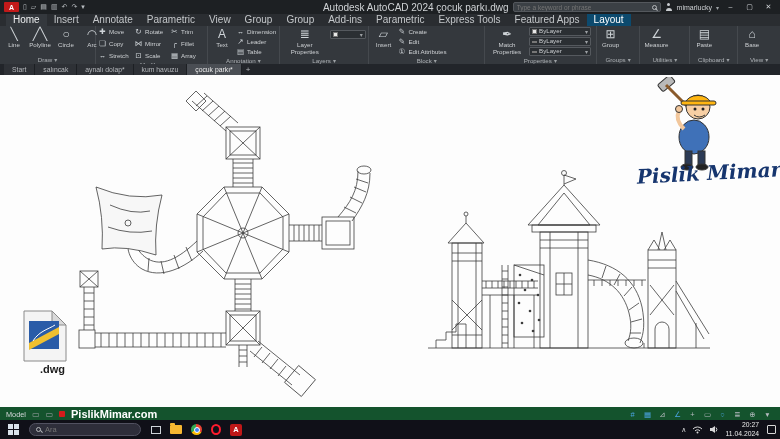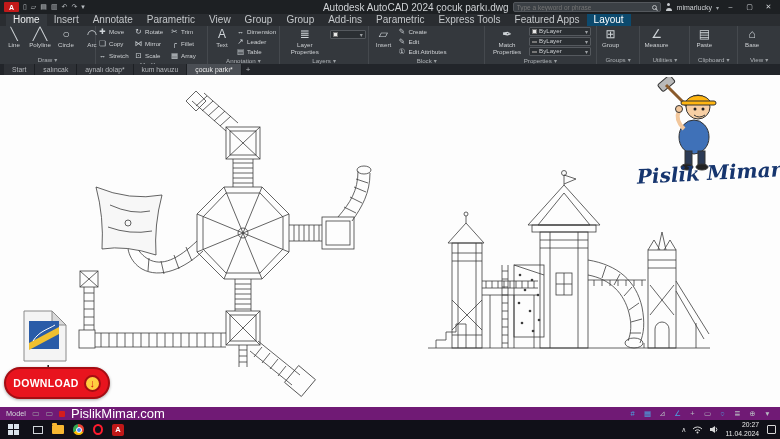--- a/index.html
+++ b/index.html
@@ -49,26 +49,26 @@
   .dtab.active{background:#4a4e54;color:#ececec}
   .dplus{width:13px;text-align:center;font-size:8px;color:#b6b9bd;line-height:11px}
   
   .canvas{left:0;top:75px;width:780px;height:332px;background:#fdfdfd}
   .wm-text{left:634px;top:86px;width:150px;font-family:"DejaVu Serif",serif;font-style:italic;font-weight:bold;font-size:20px;color:#16356e;transform:rotate(-3deg);text-align:center}
   .dwg-label{left:40px;top:288px;font-size:11px;font-weight:bold;color:#1b1b1b}
   .dlbtn{left:4px;top:292px;width:106px;height:32px;background:#e8141e;border:2px solid #a50d13;border-radius:17px;display:flex;align-items:center;justify-content:center;gap:5px;box-shadow:0 1px 3px rgba(0,0,0,.35)}
   .dlbtn .txt{color:#fff;font-weight:bold;font-size:10.5px;letter-spacing:.3px}
   .dlcirc{width:17px;height:17px;border-radius:50%;background:#ffcf3f;border:2px solid #a50d13;color:#d01017;font-size:11px;font-weight:bold;display:flex;align-items:center;justify-content:center;line-height:1}
   
-  .statusbar{left:0;top:407px;width:780px;height:13px;background:#701a75;display:flex;align-items:center;padding:0 6px;color:#cfcfcf}
+  .statusbar{left:0;top:407px;width:780px;height:13px;background:#14532d;display:flex;align-items:flex-end;padding:0 6px;color:#cfcfcf}
   .sb-left{display:flex;align-items:center;gap:6px}
   .sb-model{font-size:7.3px;color:#d4d7da}
   .sheet{font-size:8px;color:#9fa3a8}
   .sitedot{width:6px;height:6px;background:#d41c1c;border-radius:1px}
-  .sb-site{font-size:13px;font-weight:normal;color:#fff}
+  .sb-site{font-size:11px;font-weight:bold;color:#fff}
   .sb-right{margin-left:auto;display:flex;align-items:center;gap:2px}
   .sbi{font-size:7.5px;color:#b7bcc1;width:13px;height:11px;display:flex;align-items:center;justify-content:center}
   .sbi.on{color:#4aa3e0}
   
   .taskbar{left:0;top:420px;width:780px;height:19px;background:#101018;display:flex;align-items:center;padding:0 4px;gap:6px}
   .winflag{display:grid;grid-template-columns:5px 5px;grid-template-rows:5px 5px;gap:1px;margin:0 4px}
   .winflag i{background:#d9e2ea}
   .tb2-search{width:112px;height:13px;background:#2e2e3a;border:1px solid #515160;border-radius:7px;display:flex;align-items:center;gap:4px;padding:0 6px}
   .tb2-search input{flex:1;background:transparent;border:none;outline:none;font-size:7.5px;color:#c9c9c9;font-family:"Liberation Sans",sans-serif}
   .tkicons{display:flex;align-items:center;gap:9px;margin-left:4px}
@@ -496,24 +496,20 @@
 
   <svg width="50" height="54" viewBox="0 0 50 54" style="position:absolute;left:20px;top:234px">
     <path d="M4,2H32L46,16V52H4Z" fill="#f4f4f4" stroke="#8a8a8a"></path>
     <path d="M32,2L46,16H32Z" fill="#d9d9d9" stroke="#8a8a8a"></path>
     <rect x="9" y="12" width="30" height="28" fill="#2a5ca8"></rect>
     <path d="M9,34L39,18L39,25L9,41Z" fill="#f0c030"></path>
     <path d="M13,32C19,22 29,20 35,16" stroke="#fff" fill="none"></path>
   </svg>
   <div class="abs dwg-label">.dwg</div>
 
-  <div class="abs dlbtn">
-    <span class="txt">DOWNLOAD</span>
-    <span class="dlcirc">↓</span>
-  </div>
 </div>
 
 <div class="abs statusbar">
   <div class="sb-left">
     <span class="sb-model">Model</span>
     <span class="sheet">▭</span>
     <span class="sheet">▭</span>
     <span class="sitedot"></span>
     <span class="sb-site">PislikMimar.com</span>
   </div>
@@ -531,20 +527,24 @@
   </div>
 </div>
 
 <div class="abs taskbar">
   <span class="winflag">
       <i></i>
       <i></i>
       <i></i>
       <i></i>
     </span>
+  <span class="tb2-search">
+    <span class="mag"></span>
+    <input placeholder="Ara" style="">
+  </span>
   <span class="tkicons">
     <span class="tview"></span>
     <span class="folder"></span>
     <span class="chrome"></span>
     <span class="opera"></span>
     <span class="acadicon">A</span>
   </span>
   <span class="tray">
     <span class="up">∧</span>
     <svg width="11" height="9" viewBox="0 0 11 9">

